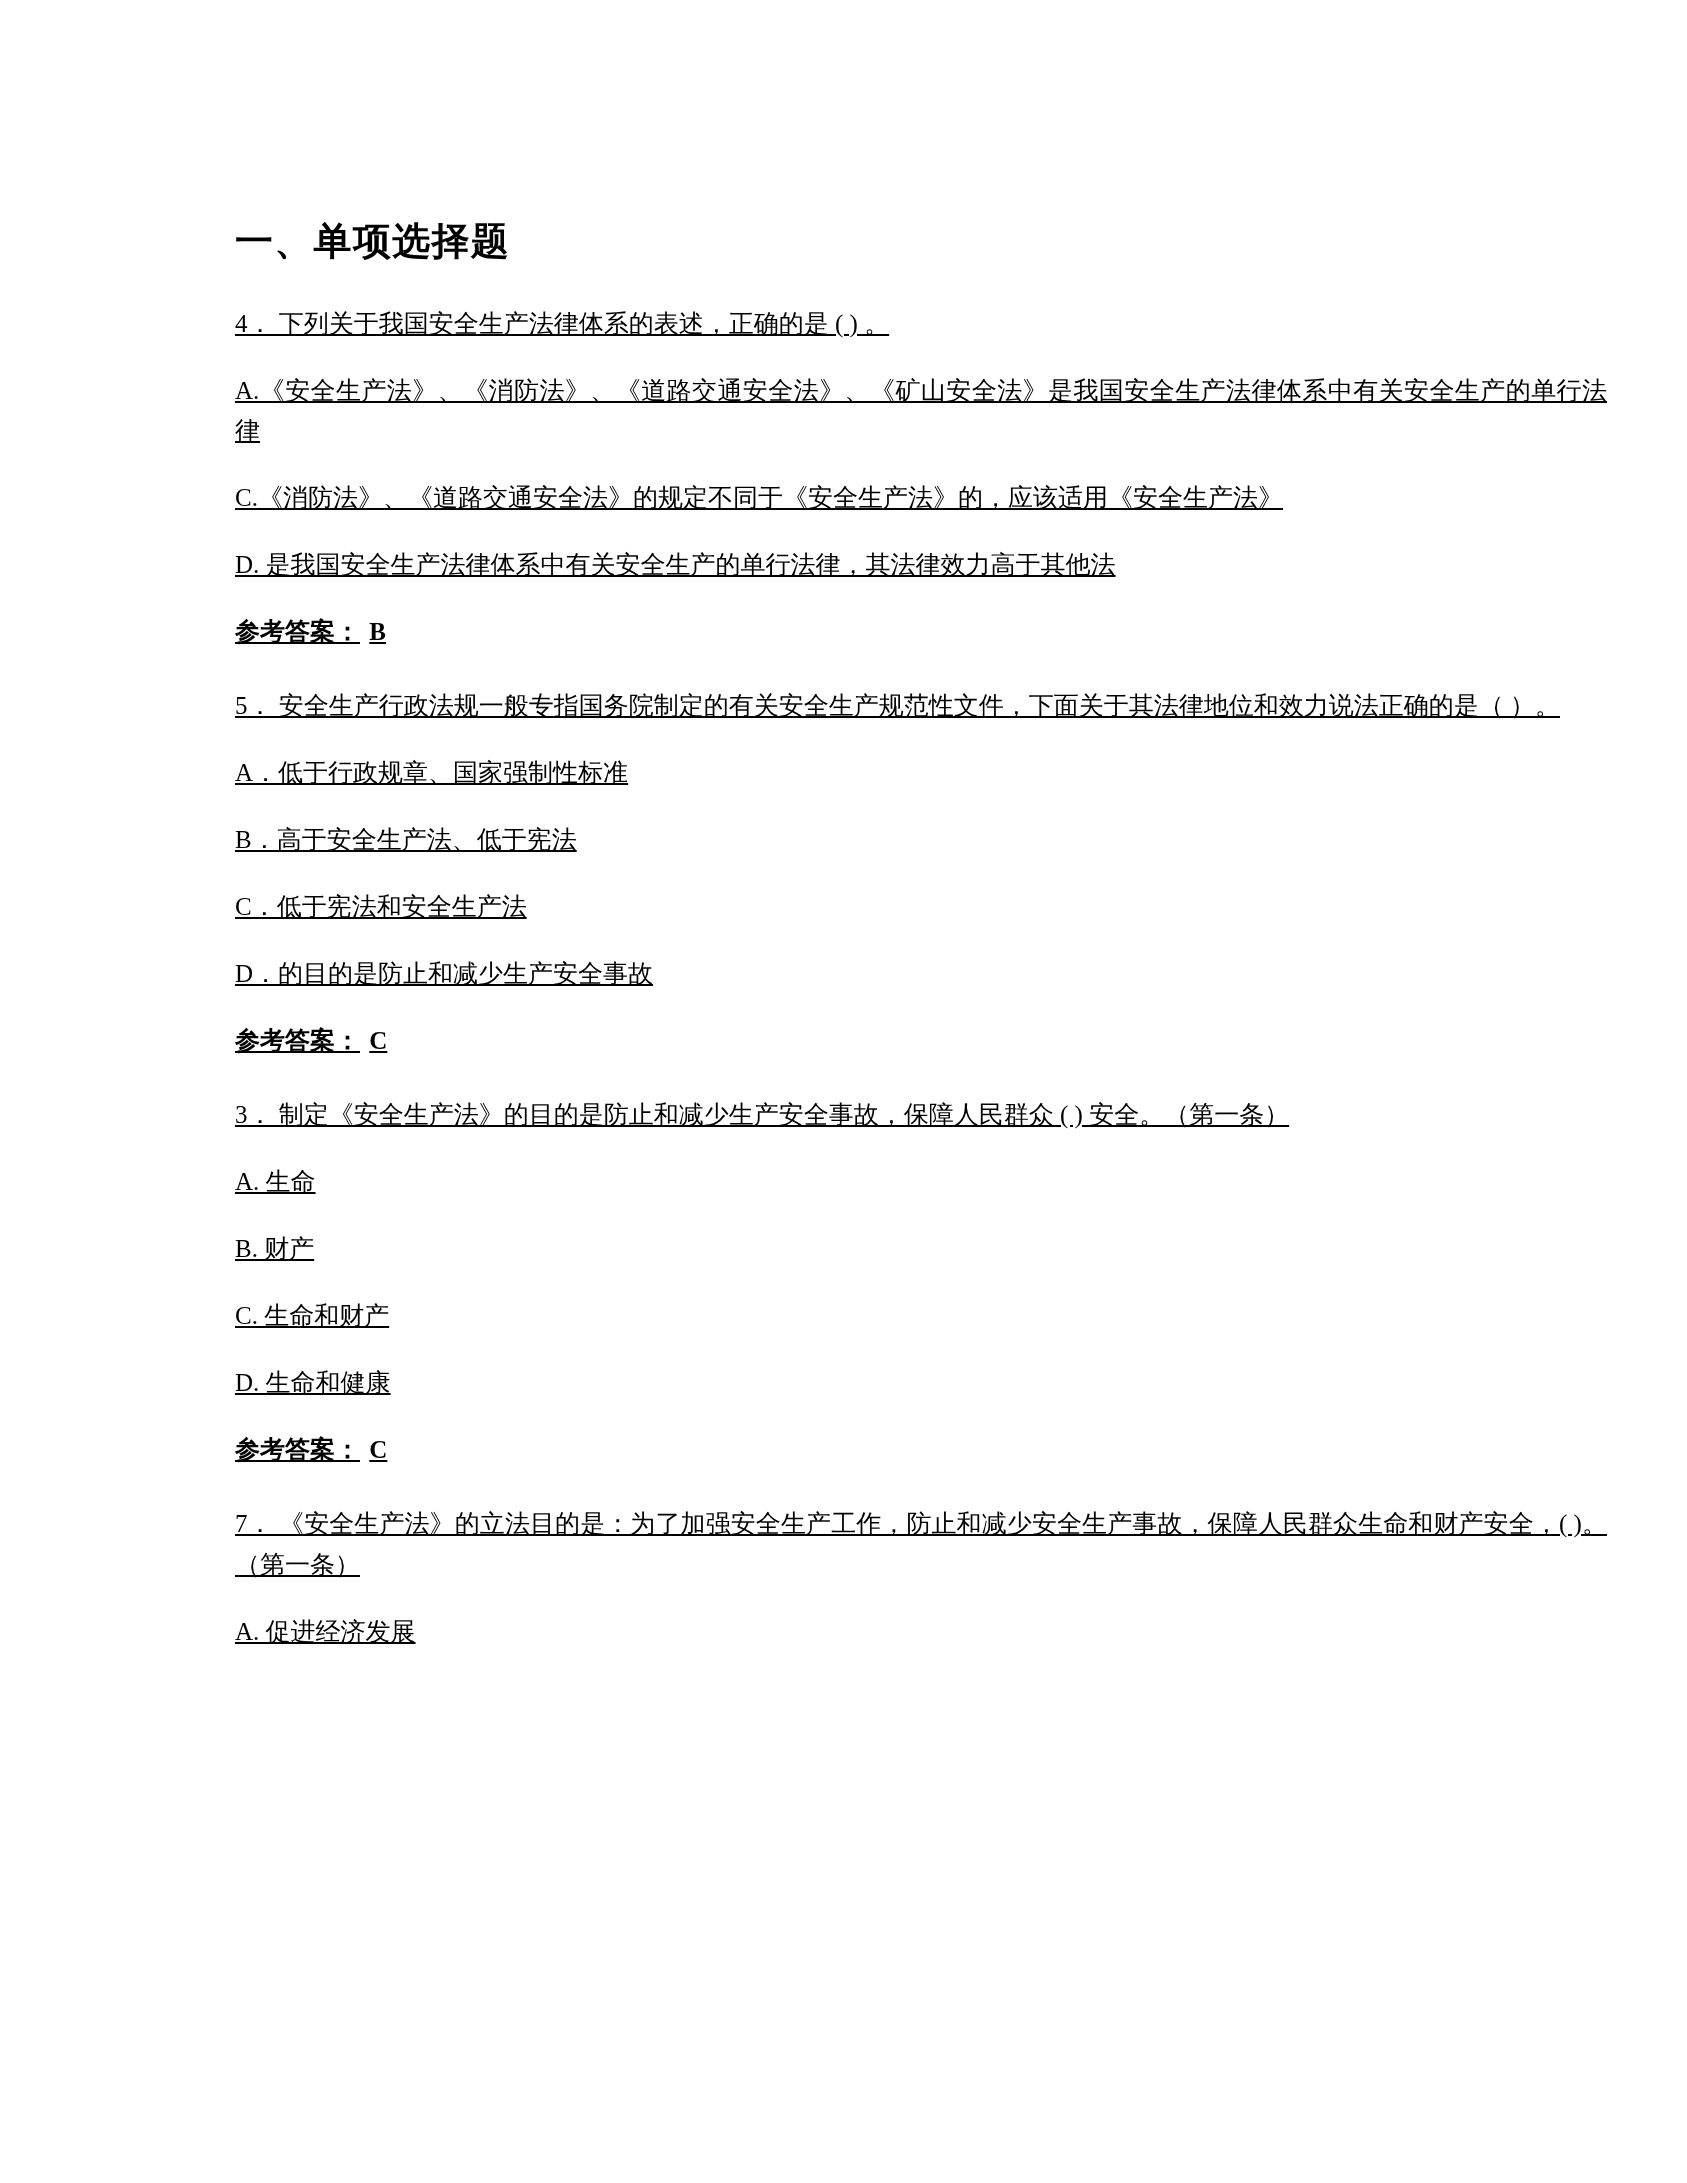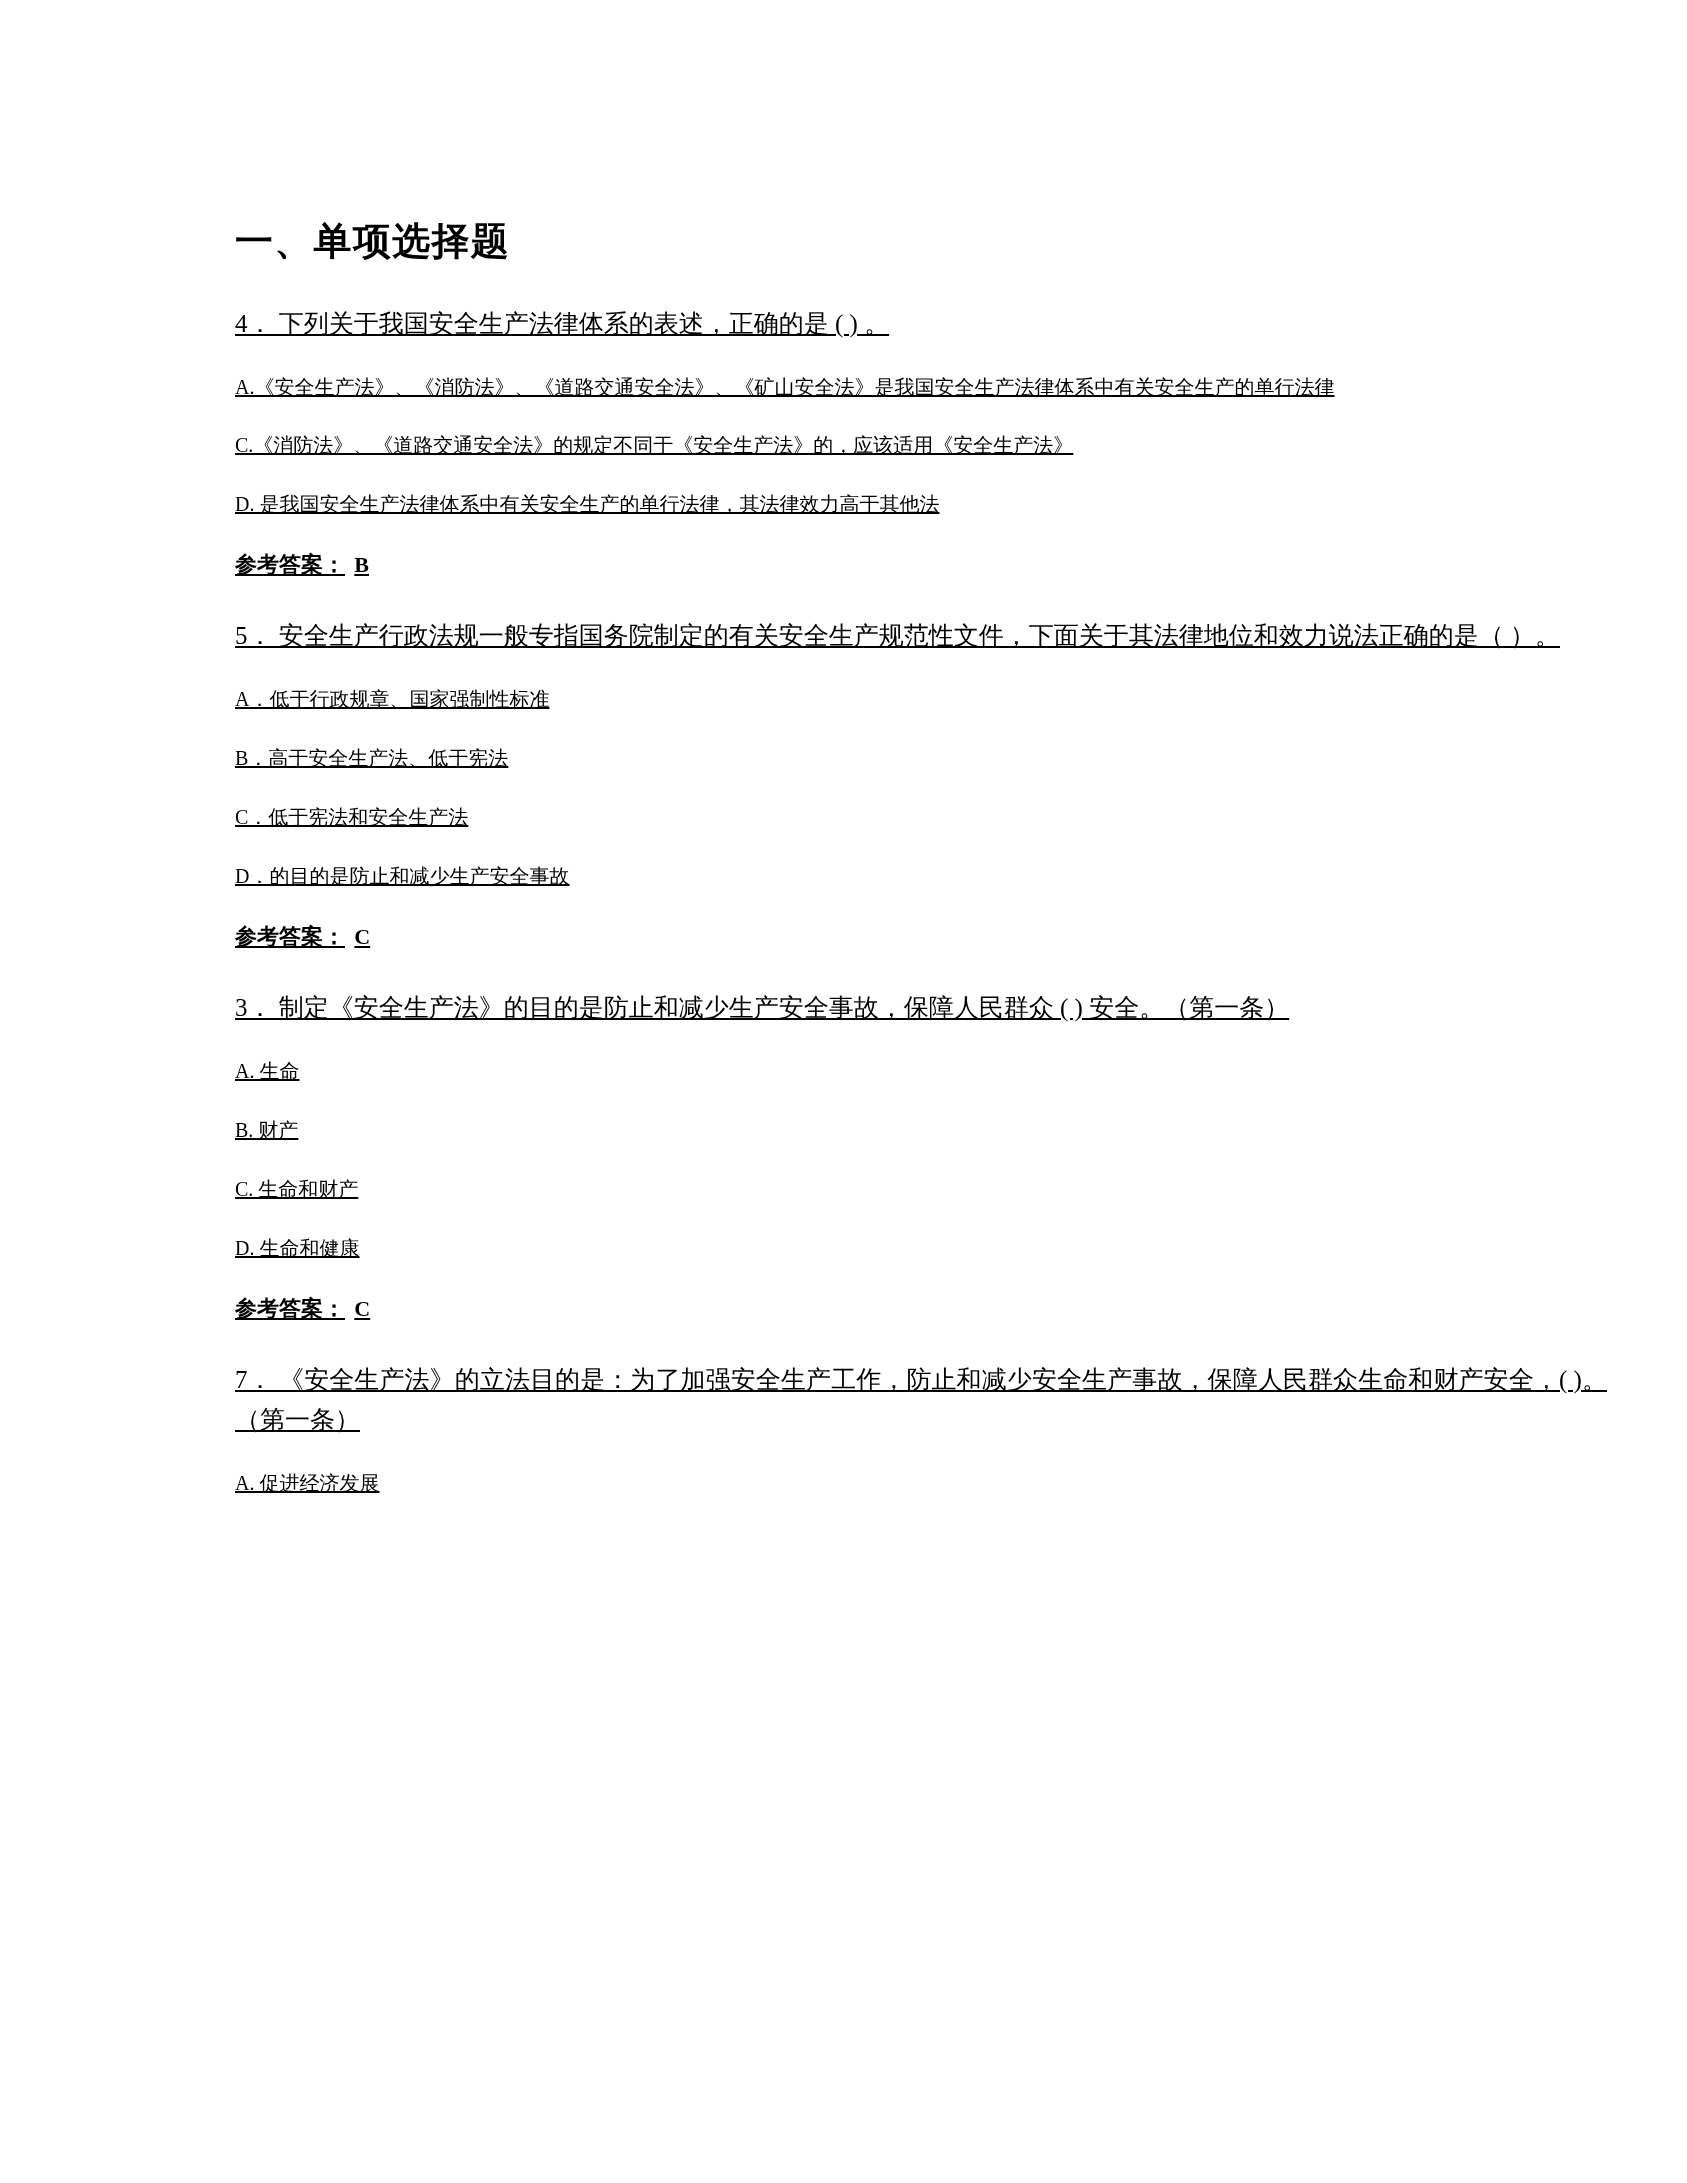--- a/index.html
+++ b/index.html
@@ -31,27 +31,27 @@
     margin: 0 0 29px 0;
     text-decoration: underline;
   }
   .q-stem {
     font-size: 25px;
     line-height: 1.62;
     text-align: justify;
     margin: 0 0 26.5px 0;
   }
   .q-opt {
-    font-size: 20px;
+    font-size: 25px;
     line-height: 1.62;
     text-align: justify;
     margin: 0 0 26.5px 0;
   }
   .answer {
-    font-size: 22px;
+    font-size: 25px;
     line-height: 1.6;
     margin: 0 0 34px 0;
     font-weight: 700;
   }
   .answer .ans-label {
     font-weight: 700;
   }
   .answer .ans-value {
     font-weight: 700;
     margin-left: 9.3px;

